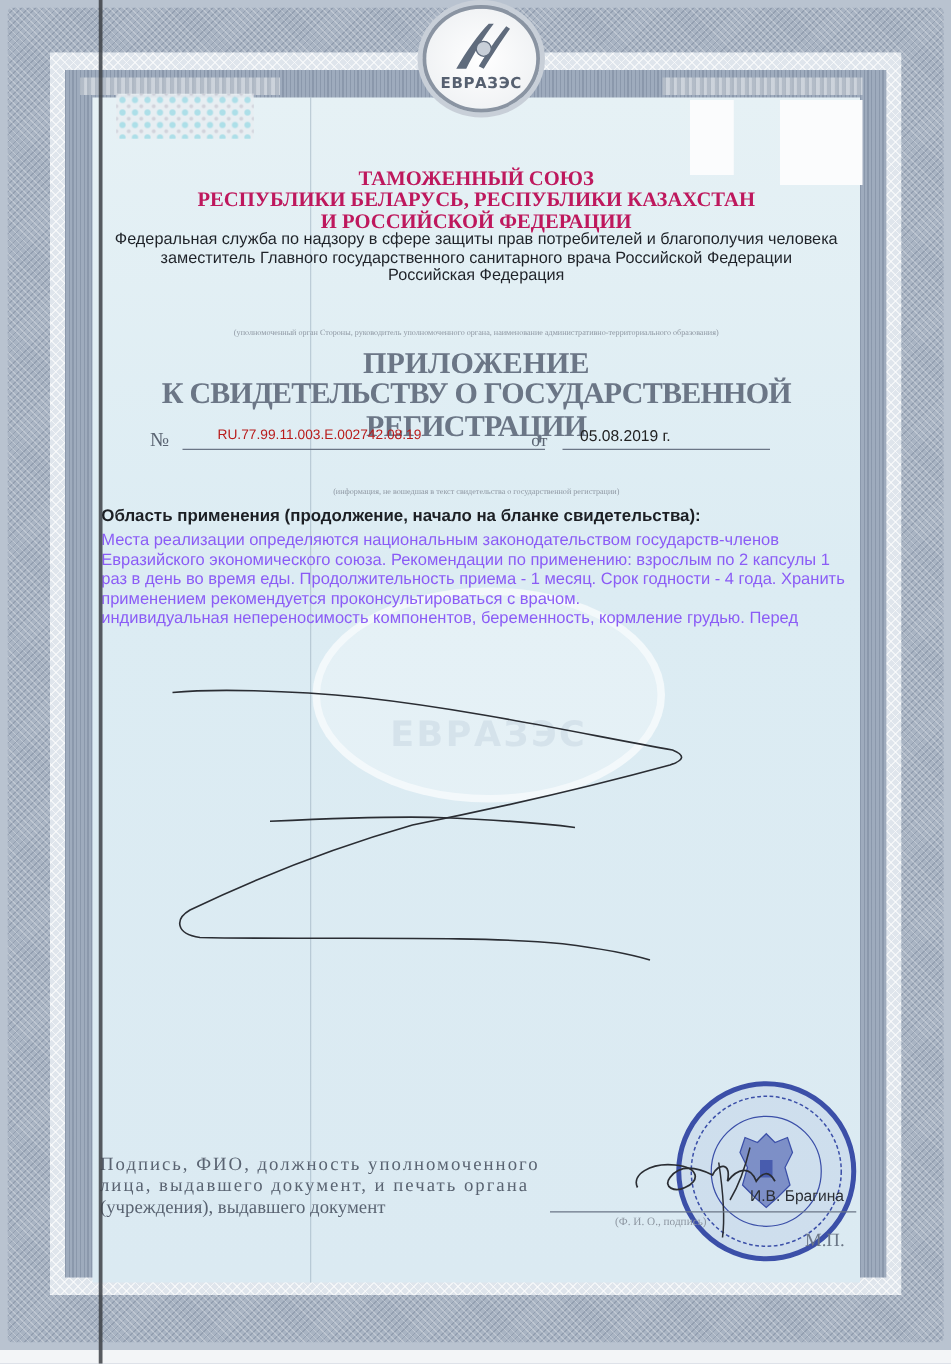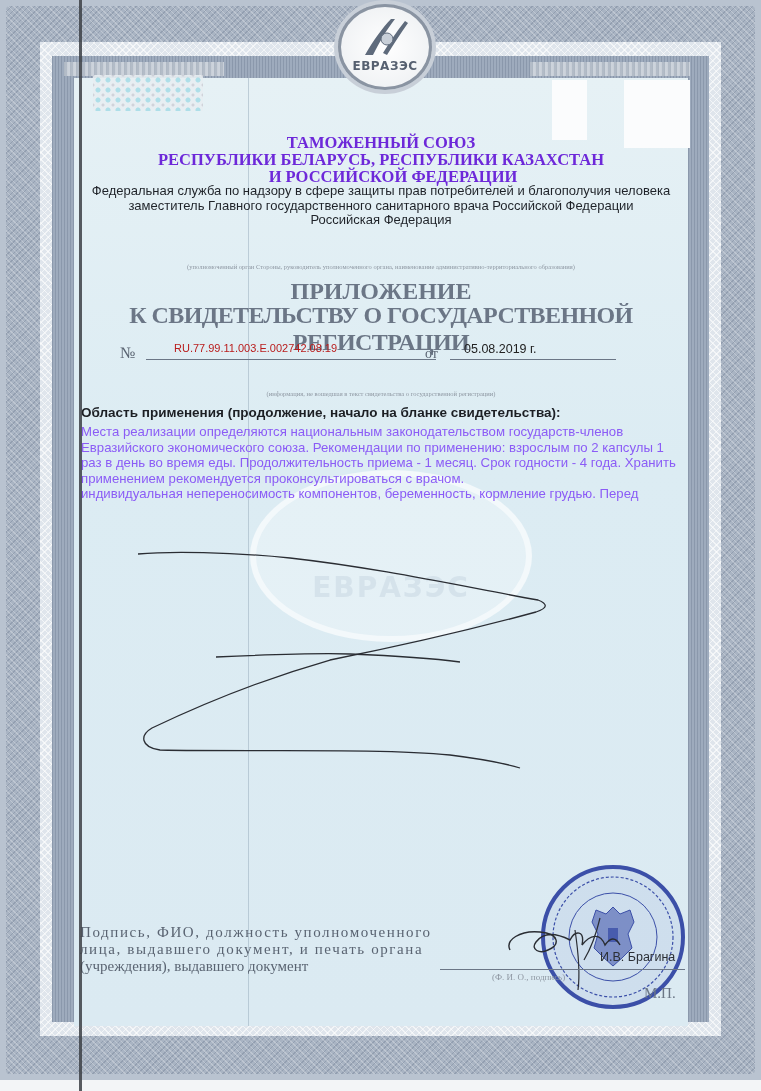--- a/index.html
+++ b/index.html
@@ -85,25 +85,25 @@
       position: absolute; left: 250px; top: 470px; width: 270px; height: 160px;
       border-radius: 50%; border: 6px solid rgba(255,255,255,0.55);
       background: rgba(255,255,255,0.25);
     }
     .watermark-text {
       position: absolute; left: 0; right: 0; top: 95px; text-align: center;
       font-family: "DejaVu Sans", sans-serif; font-weight: bold; font-size: 28px;
       color: rgba(200,215,225,0.55); letter-spacing: 2px;
     }
     
-    .t { position: absolute; left: 74px; width: 614px; text-align: center; color: #6d28d9; }
+    .t { position: absolute; left: 74px; width: 614px; text-align: center; color: #be185d; }
     .serif { font-family: "Liberation Serif", serif; }
     .head-1 { top: 133px; font-size: 16.5px; font-weight: bold; }
     .head-2 { top: 150px; font-size: 16.5px; font-weight: bold; }
-    .head-3 { top: 167px; font-size: 16.5px; font-weight: bold; margin-left: 12px; }
+    .head-3 { top: 167px; font-size: 16.5px; font-weight: bold; }
     .agency { left: 70px; width: 622px; color: #1f2329; font-size: 13px; line-height: 14.5px; top: 184px; }
     .caption { font-size: 6.5px; color: #8e97a2; }
     .cap-1 { top: 263px; }
     .cap-2 { top: 390px; }
     .title-1 { top: 278px; font-size: 24px; font-weight: bold; color: #6b7686; }
     .title-2 { left: 66px; width: 630px; top: 302px; font-size: 24px; font-weight: bold; color: #6b7686; letter-spacing: -0.6px; }
     .num-row { position: absolute; top: 342px; left: 120px; width: 500px; height: 20px; }
     .num-sign { position: absolute; left: 0; top: 2px; font-family: "Liberation Serif", serif; font-size: 16px; color: #5a6472; }
     .num-line { position: absolute; left: 26px; top: 17px; width: 290px; border-bottom: 1px solid #6b7686; }
     .num-value { position: absolute; left: 54px; top: 0; font-size: 11px; color: #b91c1c; }

